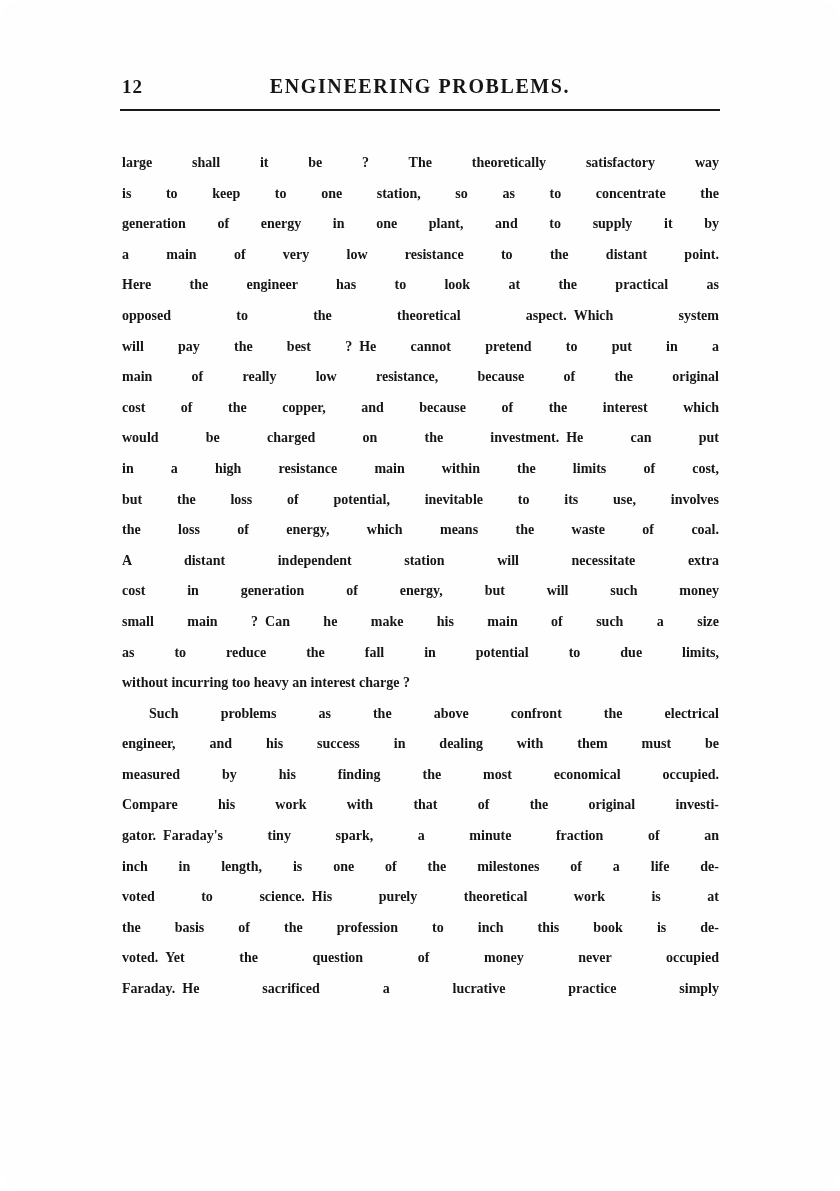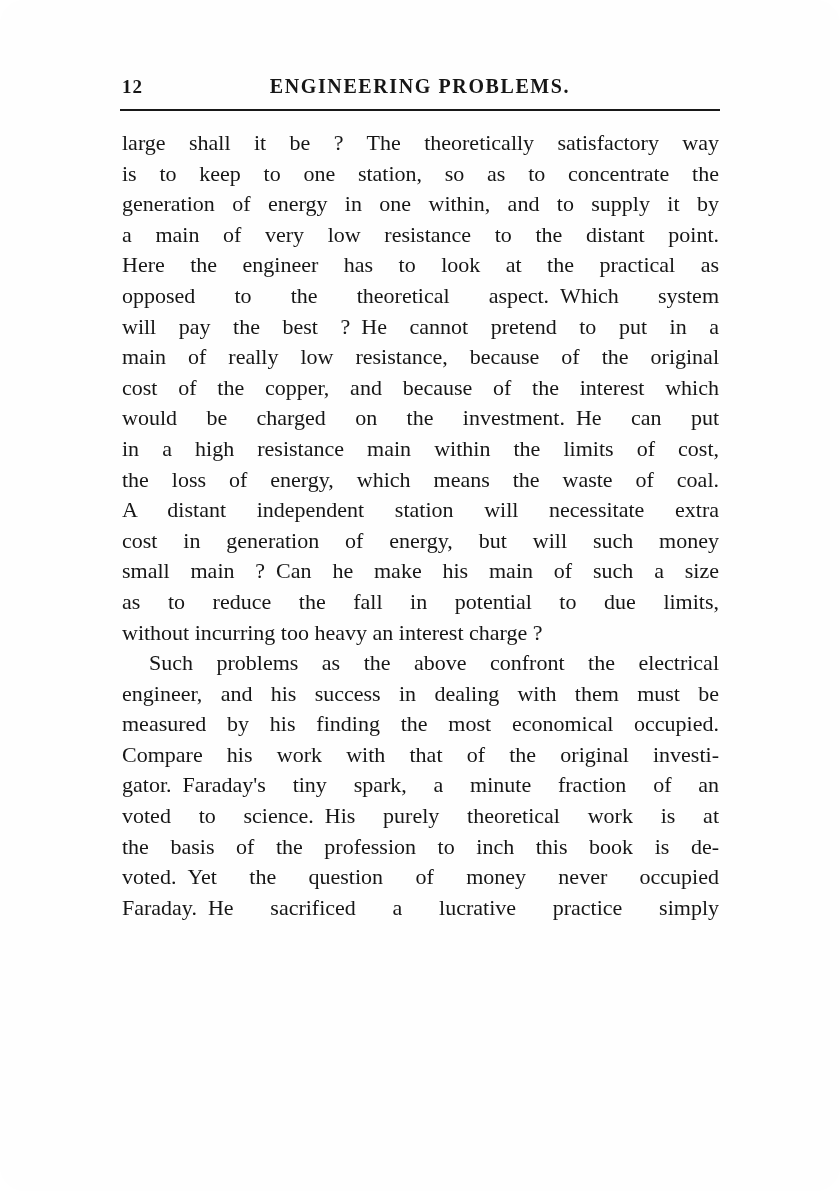--- a/index.html
+++ b/index.html
@@ -39,24 +39,25 @@
     position: absolute;
     left: 120px;
     top: 109px;
     width: 600px;
     height: 2px;
     background: #181818;
   }
   .page-body {
     position: absolute;
     left: 122px;
-    top: 128px;
+    top: 148px;
     width: 597px;
-    font-size: 22px;
+    font-size: 14px;
     line-height: 30.6px;
+    font-weight: bold;
   }
   .text-line {
     text-align: justify;
     text-align-last: justify;
     -moz-text-align-last: justify;
   }
   .text-line.para-end {
     text-align-last: left;
     -moz-text-align-last: left;
   }
@@ -70,40 +71,42 @@
 <div class="page">
 
   <div class="page-number">12</div>
   <div class="running-head">ENGINEERING PROBLEMS.</div>
   <div class="header-rule"></div>
 
   <div class="page-body">
 
     <div class="text-line">large shall it be ? The theoretically satisfactory way</div>
     <div class="text-line">is to keep to one station, so as to concentrate the</div>
-    <div class="text-line">generation of energy in one within, and to supply it by</div>
+    <div class="text-line">generation of energy in one plant, and to supply it by</div>
     <div class="text-line">a main of very low resistance to the distant point.</div>
     <div class="text-line">Here the engineer has to look at the practical as</div>
     <div class="text-line">opposed to the theoretical aspect. Which system</div>
     <div class="text-line">will pay the best ? He cannot pretend to put in a</div>
     <div class="text-line">main of really low resistance, because of the original</div>
     <div class="text-line">cost of the copper, and because of the interest which</div>
     <div class="text-line">would be charged on the investment. He can put</div>
     <div class="text-line">in a high resistance main within the limits of cost,</div>
+    <div class="text-line">but the loss of potential, inevitable to its use, involves</div>
     <div class="text-line">the loss of energy, which means the waste of coal.</div>
     <div class="text-line">A distant independent station will necessitate extra</div>
     <div class="text-line">cost in generation of energy, but will such money</div>
     <div class="text-line">small main ? Can he make his main of such a size</div>
     <div class="text-line">as to reduce the fall in potential to due limits,</div>
     <div class="text-line para-end">without incurring too heavy an interest charge ?</div>
 
     <div class="text-line para-indent">Such problems as the above confront the electrical</div>
     <div class="text-line">engineer, and his success in dealing with them must be</div>
     <div class="text-line">measured by his finding the most economical occupied.</div>
     <div class="text-line">Compare his work with that of the original investi-</div>
     <div class="text-line">gator. Faraday's tiny spark, a minute fraction of an</div>
+    <div class="text-line">inch in length, is one of the milestones of a life de-</div>
     <div class="text-line">voted to science. His purely theoretical work is at</div>
     <div class="text-line">the basis of the profession to inch this book is de-</div>
     <div class="text-line">voted. Yet the question of money never occupied</div>
     <div class="text-line">Faraday. He sacrificed a lucrative practice simply</div>
   </div>
 
 </div>
 
 </body></html>

